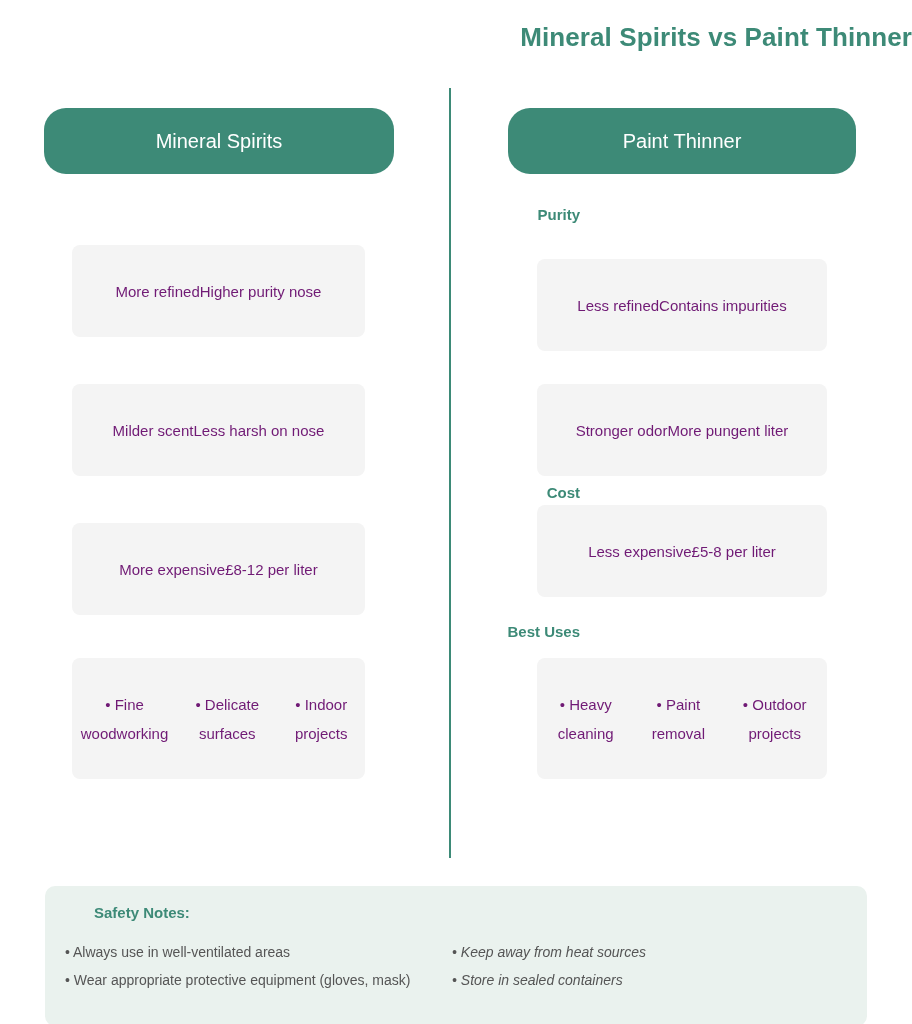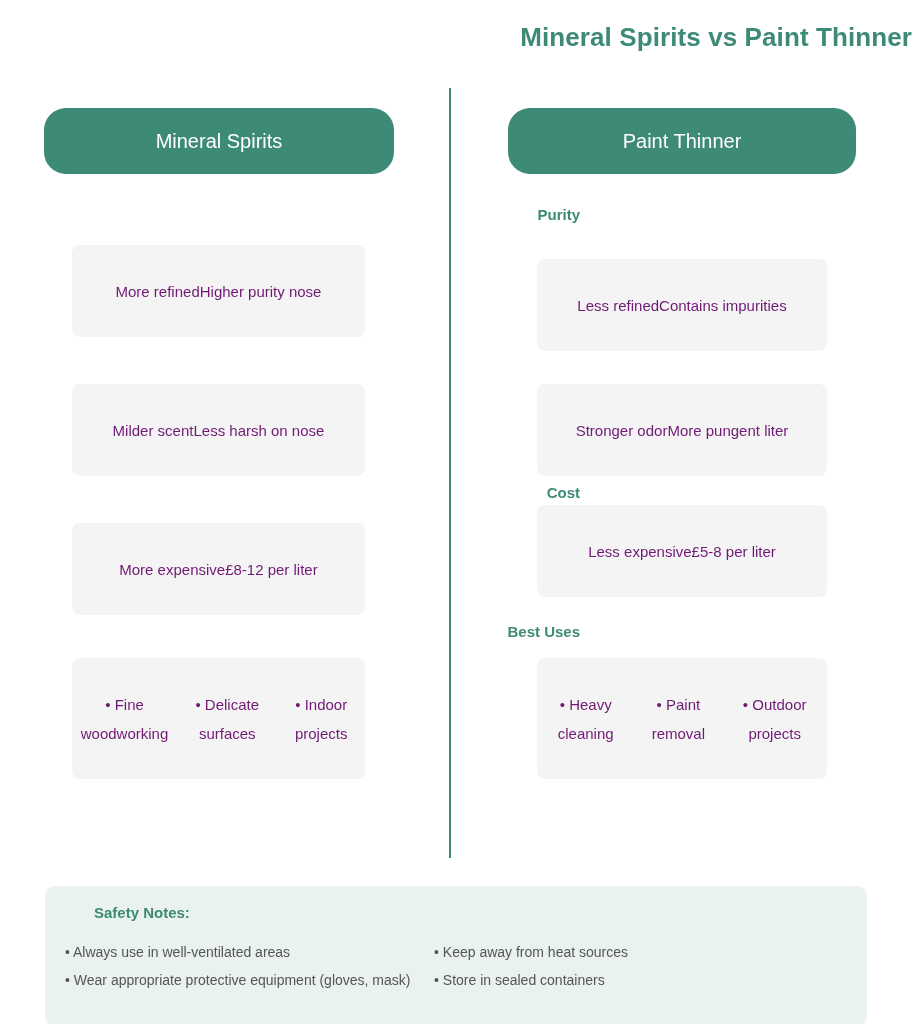--- a/index.html
+++ b/index.html
@@ -113,21 +113,21 @@
     margin-left: 24px;
   }
   .safety-col {
     position: absolute;
     font-size: 14px;
     color: #555555;
     line-height: 28px;
     white-space: nowrap;
   }
   .safety-col.left  { left: 20px;  top: 52px; }
-  .safety-col.right { left: 389px; top: 52px; }
+  .safety-col.right { left: 407px; top: 52px; font-style: italic; }
   .safety-item { display: block; }
 </style>
 </head>
 <body>
 
 <div id="infographic">
 
   <div class="page-title">Mineral Spirits vs Paint Thinner</div>
 
   <div class="divider"></div>

